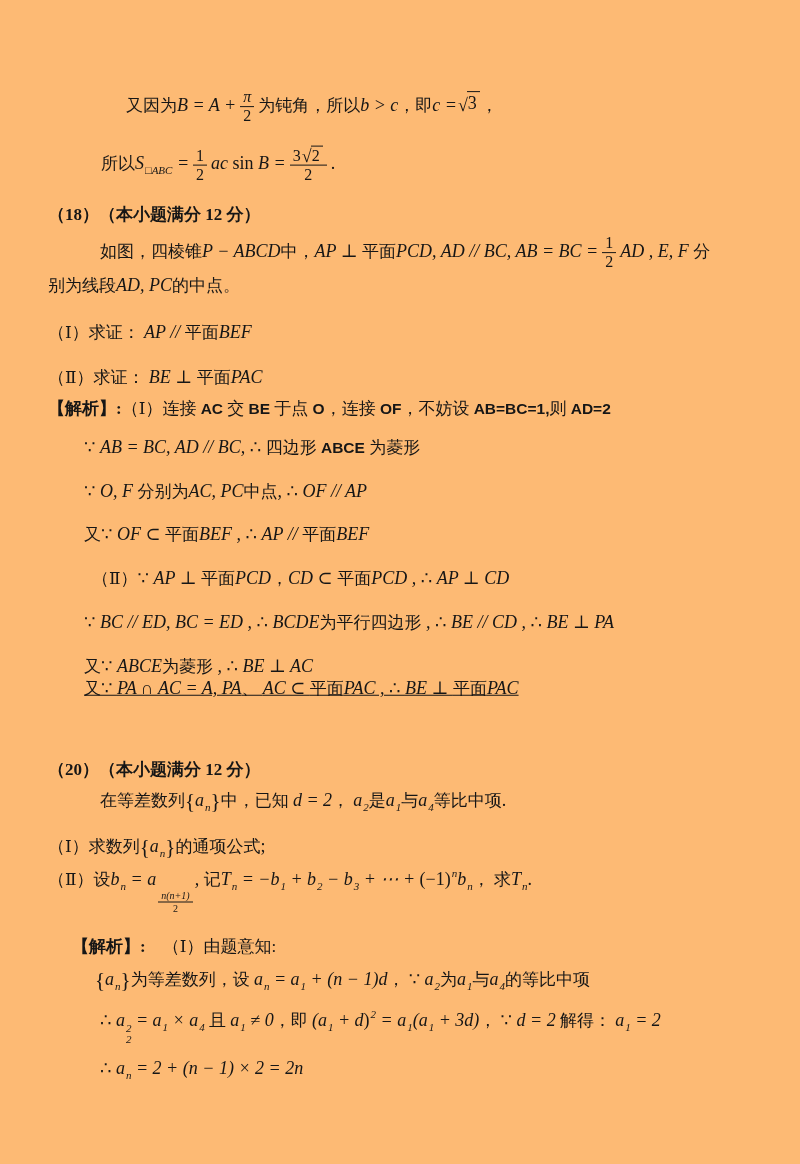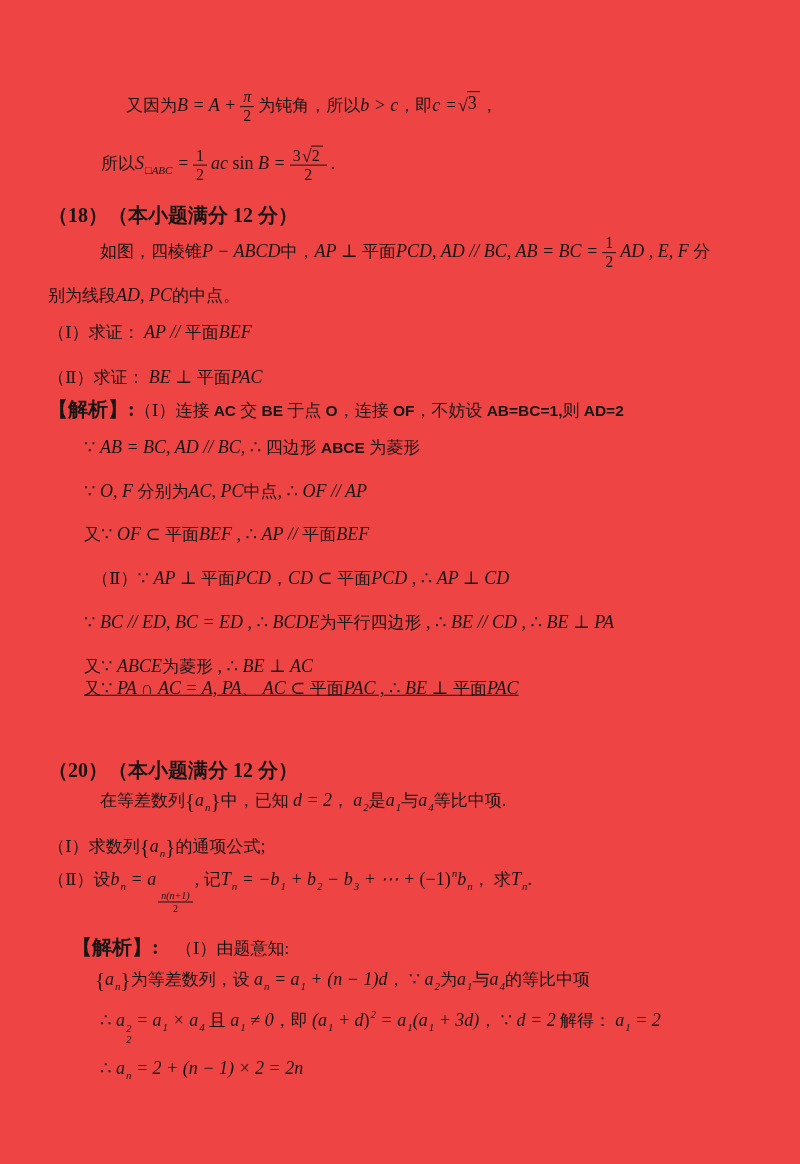--- a/index.html
+++ b/index.html
@@ -1,20 +1,20 @@
 <!DOCTYPE html>
 <html><head>
 <meta charset="utf-8">
 <style>
   html,body{margin:0;padding:0;background:#ffffff;}
   body{width:800px;height:1164px;overflow:hidden;}
-  .page{position:relative;width:800px;height:1164px;background:#ef4444;color:#161616;}
+  .page{position:relative;width:800px;height:1164px;background:#fdba74;color:#161616;}
   .line{position:absolute;transform:translateY(-50%);white-space:nowrap;line-height:1.25;}
   .cn{font-family:"Liberation Serif","DejaVu Serif",serif;font-size:17px;}
-  .bold{font-family:"Liberation Serif","DejaVu Serif",serif;font-size:20px;font-weight:700;}
+  .bold{font-family:"Liberation Serif","DejaVu Serif",serif;font-size:17px;font-weight:700;}
   .mi{font-family:"Liberation Serif","DejaVu Serif",serif;font-size:18px;font-style:italic;}
   .mr{font-family:"Liberation Serif","DejaVu Serif",serif;font-size:18px;font-style:normal;}
   .sans{font-family:"Liberation Sans","DejaVu Sans",sans-serif;font-size:15.5px;font-weight:600;}
   .brace{font-family:"Liberation Serif","DejaVu Serif",serif;font-size:21px;vertical-align:-2px;}
   .sub{font-size:11px;vertical-align:-5px;margin-left:1px;}
   .sup{font-size:11px;font-style:italic;vertical-align:8px;margin-left:1px;}
   .ss{display:inline-flex;flex-direction:column;align-items:flex-start;font-size:11px;font-style:italic;line-height:1;vertical-align:-6px;margin-left:1px;}
   .frac{display:inline-flex;flex-direction:column;align-items:center;vertical-align:middle;margin:0 4px;font-size:16px;line-height:1.15;font-family:"Liberation Serif",serif;}
   .frac .num{border-bottom:1.3px solid #161616;padding:0 3px;display:inline-flex;align-items:flex-end;}
   .frac .den{padding:0 2px;}
@@ -54,21 +54,21 @@
           </span>
           <span class="den"><span class="mr">2</span></span>
         </span><span class="mr">.</span></div>
       <div class="line" style="left: 48px; top: 215px;"><span class="bold">（18）（本小题满分 12 分）</span></div>
       <div class="line" style="left: 100px; top: 253px;"><span class="cn">如图，四棱锥</span><span class="mi">P − ABCD</span><span class="cn">中，</span><span class="mi">AP ⊥ </span><span class="cn">平面</span><span class="mi">PCD, AD // BC, AB = BC =</span><span class="frac">
           <span class="num">
             <span class="mr">1</span>
           </span>
           <span class="den"><span class="mr">2</span></span>
         </span><span class="mi">AD , E, F </span><span class="cn">分</span></div>
-      <div class="line" style="left: 48px; top: 295px;"><span class="cn">别为线段</span><span class="mi">AD, PC</span><span class="cn">的中点。</span></div>
+      <div class="line" style="left: 48px; top: 285px;"><span class="cn">别为线段</span><span class="mi">AD, PC</span><span class="cn">的中点。</span></div>
       <div class="line" style="left: 48px; top: 332px; text-align: right;"><span class="cn">（Ⅰ）求证：  </span><span class="mi">AP // </span><span class="cn">平面</span><span class="mi">BEF</span></div>
       <div class="line" style="left: 48px; top: 377px;"><span class="cn">（Ⅱ）求证：  </span><span class="mi">BE ⊥ </span><span class="cn">平面</span><span class="mi">PAC</span></div>
       <div class="line" style="left: 48px; top: 409px;"><span class="bold">【解析】:</span><span class="cn">（Ⅰ）连接 </span><span class="sans">AC</span><span class="cn"> 交 </span><span class="sans">BE</span><span class="cn"> 于点 </span><span class="sans">O</span><span class="cn">，连接 </span><span class="sans">OF</span><span class="cn">，不妨设 </span><span class="sans">AB=BC=1,</span><span class="cn">则 </span><span class="sans">AD=2</span></div>
       <div class="line" style="left: 84px; top: 447px;"><span class="mr">∵ </span><span class="mi">AB = BC, AD // BC, </span><span class="mr">∴ </span><span class="cn">四边形 </span><span class="sans">ABCE</span><span class="cn"> 为菱形</span></div>
       <div class="line" style="left: 84px; top: 491px;"><span class="mr">∵ </span><span class="mi">O, F </span><span class="cn">分别为</span><span class="mi">AC, PC</span><span class="cn">中点</span><span class="mi">, </span><span class="mr">∴ </span><span class="mi">OF // AP</span></div>
       <div class="line" style="left: 84px; top: 534px;"><span class="cn">又</span><span class="mr">∵ </span><span class="mi">OF ⊂ </span><span class="cn">平面</span><span class="mi">BEF , </span><span class="mr">∴ </span><span class="mi">AP // </span><span class="cn">平面</span><span class="mi">BEF</span></div>
       <div class="line" style="left: 92px; top: 578px;"><span class="cn">（Ⅱ）</span><span class="mr">∵ </span><span class="mi">AP ⊥ </span><span class="cn">平面</span><span class="mi">PCD</span><span class="cn">，</span><span class="mi">CD ⊂ </span><span class="cn">平面</span><span class="mi">PCD , </span><span class="mr">∴ </span><span class="mi">AP ⊥ CD</span></div>
       <div class="line" style="left: 84px; top: 622px;"><span class="mr">∵ </span><span class="mi">BC // ED, BC = ED , </span><span class="mr">∴ </span><span class="mi">BCDE</span><span class="cn">为平行四边形</span><span class="mi"> , </span><span class="mr">∴ </span><span class="mi">BE // CD , </span><span class="mr">∴ </span><span class="mi">BE ⊥ PA</span></div>
       <div class="line" style="left: 84px; top: 666px;"><span class="cn">又</span><span class="mr">∵ </span><span class="mi">ABCE</span><span class="cn">为菱形</span><span class="mi"> , </span><span class="mr">∴ </span><span class="mi">BE ⊥ AC</span></div>
       <div class="line" style="left: 84px; top: 688px; text-decoration: underline;"><span class="cn">又</span><span class="mr">∵ </span><span class="mi">PA ∩ AC = A, PA</span><span class="cn">、 </span><span class="mi">AC ⊂ </span><span class="cn">平面</span><span class="mi">PAC , </span><span class="mr">∴ </span><span class="mi">BE ⊥ </span><span class="cn">平面</span><span class="mi">PAC</span></div>

